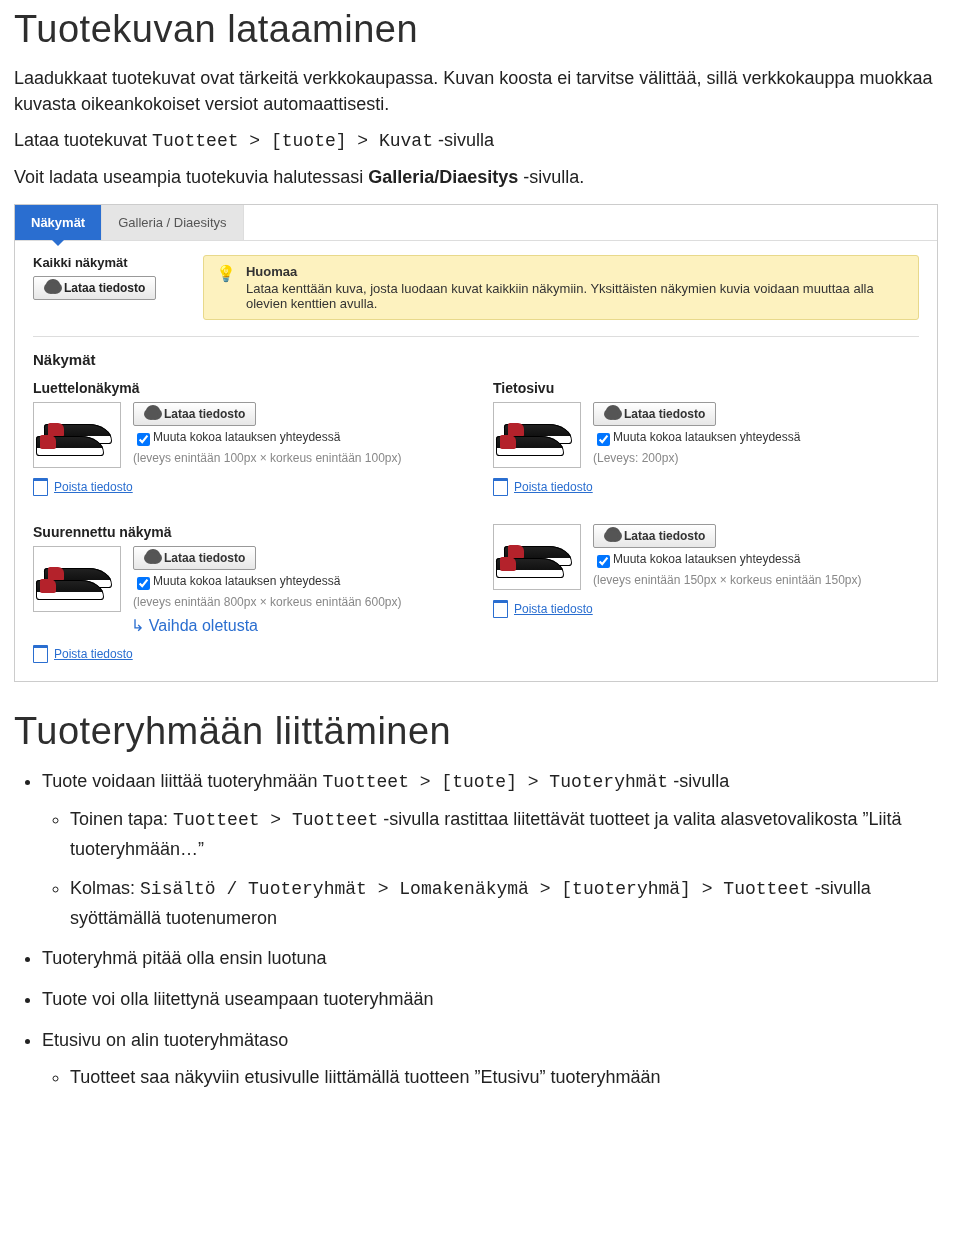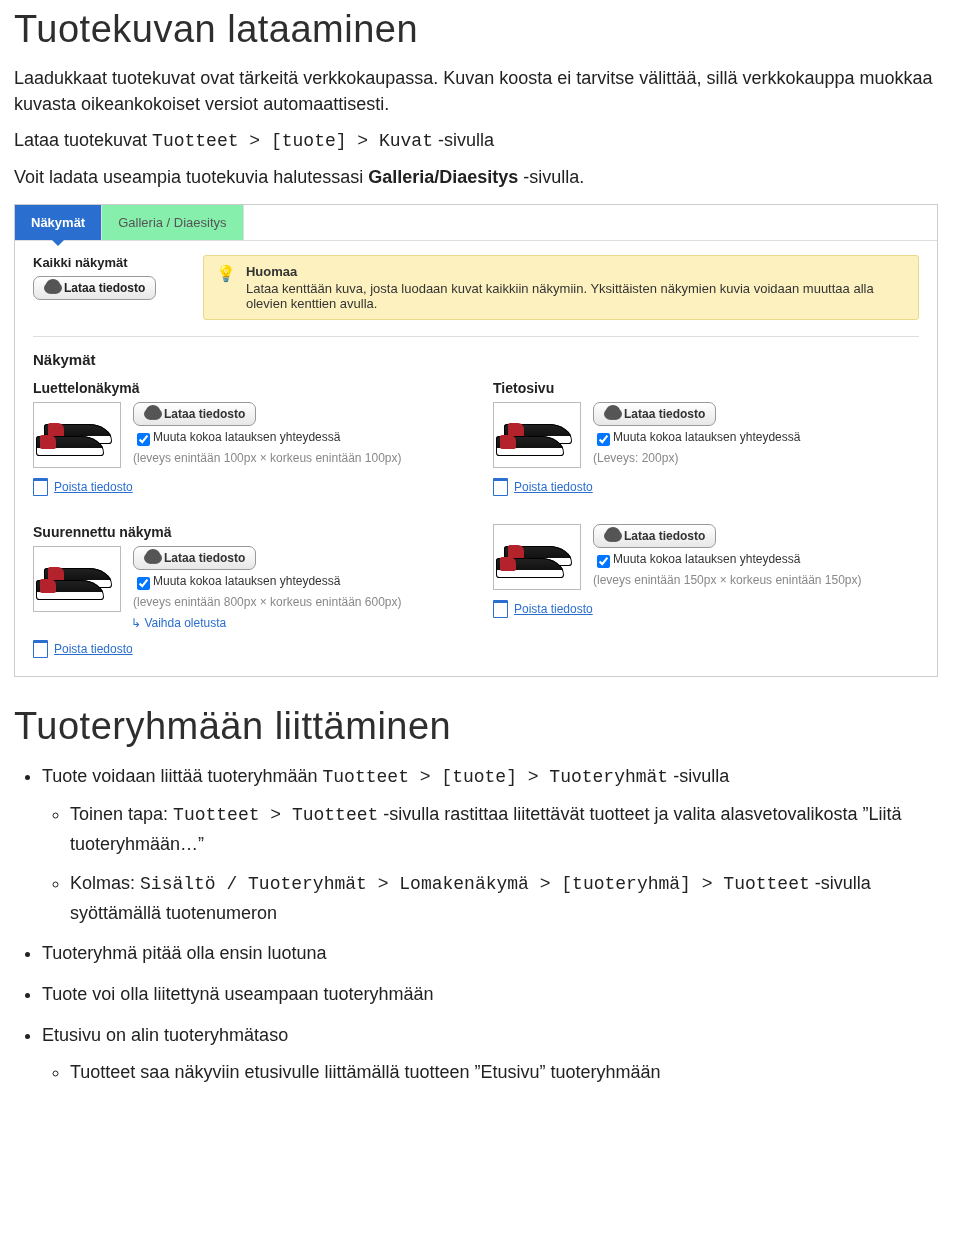--- a/index.html
+++ b/index.html
@@ -24,21 +24,21 @@
   .screenshot {
     border: 1px solid #ccc;
     background: #f5f5f5;
     margin: 14px 8px 28px 0;
     font-size: 13px;
   }
   .tabs { display:flex; border-bottom:1px solid #ddd; background:#fff; }
   .tab {
     padding: 10px 16px;
     color: #555;
-    background:#86efac;
+    background:#e5e5e5;
     border-right:1px solid #ddd;
     cursor:pointer;
   }
   .tab.active {
     background:#2a6ed0;
     color:#fff;
     font-weight:bold;
     position:relative;
   }
   .tab.active::after{
@@ -48,21 +48,21 @@
     border-left:6px solid transparent;
     border-right:6px solid transparent;
     border-top:6px solid #2a6ed0;
   }
   .panel { padding: 14px 18px 18px 18px; background:#fff; }
   .toprow{ display:flex; gap:20px; align-items:flex-start; margin-bottom:16px;}
   .kaikki{ width:150px; }
   .kaikki strong{ display:block; margin-bottom:6px; }
   .btn {
     display:inline-flex; align-items:center; gap:6px;
-    border:1px solid #999; border-radius:7px;
+    border:1px solid #999; border-radius:2px;
     background:linear-gradient(#fff,#e7e7e7);
     padding:4px 10px; font-weight:bold; font-size:12px;
     cursor:pointer;
   }
   .notice{
     flex:1;
     background:#fdf2bf;
     border:1px solid #e8d98b;
     border-radius:3px;
     padding:8px 12px;
@@ -108,21 +108,21 @@
   .dim{ color:#888; margin-top:2px; line-height:1.3;}
   .linkrow{ display:flex; align-items:center; gap:6px; margin-top:10px; color:#2a6ed0; font-size:12px;text-decoration:underline;}
   .trash{
     width:13px; height:14px;
     display:inline-block;
     border:1.5px solid #2a6ed0;
     border-top:3px solid #2a6ed0;
     border-radius:1px;
     position:relative;
   }
-  .swaprow{ color:#2a6ed0; font-size:12px; margin-top:4px; margin-left:98px;}
+  .swaprow{ color:#2a6ed0; font-size:16px; margin-top:4px; margin-left:98px;}
   .swaprow::before{ content:"↳ "; color:#2a6ed0;}
   .cloud{
     width:14px;height:12px;display:inline-block;border-radius:50%;
     background:#555;
     box-shadow:4px 0 0 0 #555, 2px -3px 0 0 #555;
   }
   ul.bul{ padding-left:28px; margin:10px 0; font-size:18px; line-height:1.6;}
   ul.bul > li{ margin-bottom:12px;}
   ul.sub{ list-style-type:circle; padding-left:28px; margin:8px 0;}
   ul.sub > li{ margin-bottom:10px;}

